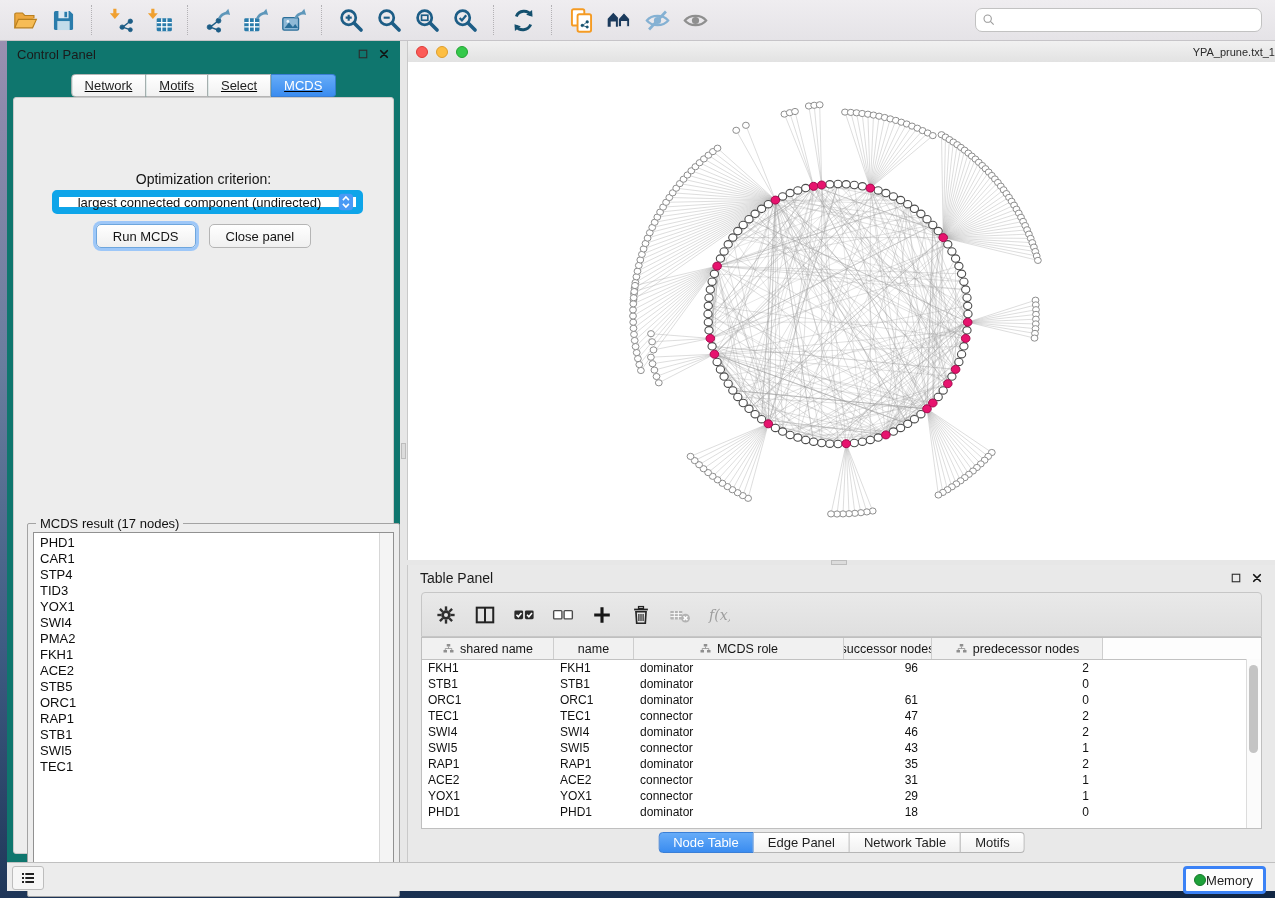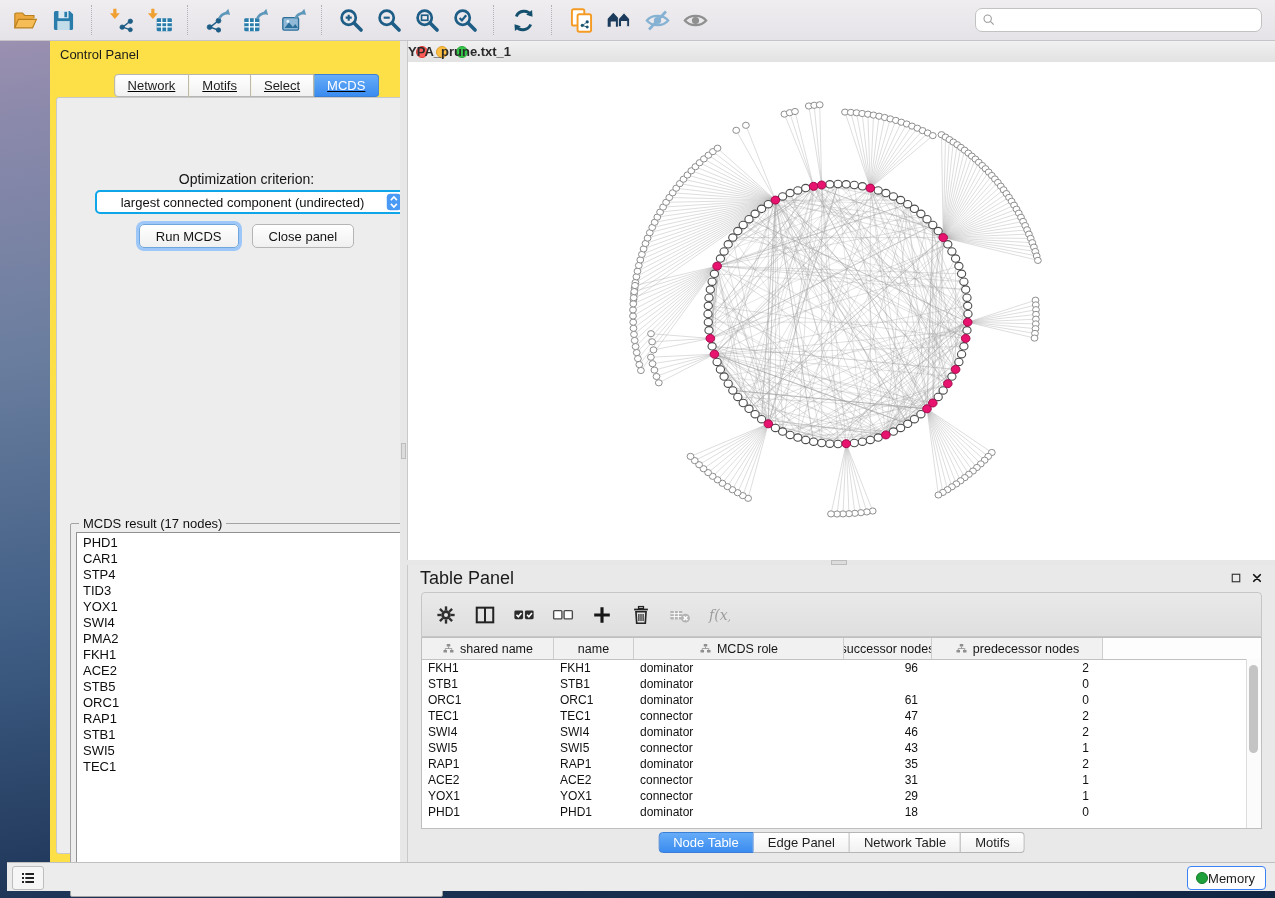--- a/index.html
+++ b/index.html
@@ -13,35 +13,35 @@
     background:linear-gradient(#efedf0,#e5e3e7);border-bottom:1px solid #c6c4c8;
     display:flex;align-items:center;padding-left:6px;box-sizing:border-box;}
   .tb-btn{width:32px;height:32px;margin:0 3px;display:flex;align-items:center;justify-content:center;}
   .tb-btn svg{width:27px;height:27px;}
   .tb-sep{width:1px;height:30px;margin:0 9px;border-left:1px dotted #b3b1b5;}
   .search-wrap{margin-left:auto;margin-right:13px;position:relative;}
   .search-wrap input{width:287px;height:24px;border:1px solid #c2c2c2;border-radius:7px;background:#fff;
     box-sizing:border-box;padding:0 8px 0 26px;font-size:13px;outline:none;font-family:"Liberation Sans",sans-serif;}
   .search-wrap svg{position:absolute;left:6px;top:4px;width:16px;height:16px;}
   
-  .control-panel{position:absolute;left:7px;top:41px;width:393px;height:821px;background:#fde047;box-sizing:border-box;margin-left:43px;}
+  .control-panel{position:absolute;left:7px;top:41px;width:393px;height:821px;background:#0f766e;box-sizing:border-box;}
   .cp-header{height:26px;display:flex;align-items:center;padding:0 10px;font-size:13px;color:#1b1b1b;}
   .panel-winbtns{margin-left:auto;display:flex;gap:9px;align-items:center;}
   .panel-winbtns svg{width:12px;height:12px;}
   .cp-body{position:absolute;left:6px;right:6px;top:56px;bottom:8px;background:#ededed;
     border:1px solid #c9c9c9;border-radius:3px;}
   .seg{position:absolute;display:inline-flex;z-index:5;}
   .cp-tabs{left:50%;transform:translateX(-50%);top:33px;text-decoration:underline;}
   .seg-item{padding:3px 13px;font-size:13px;line-height:15px;background:linear-gradient(#ffffff,#f1f1f1);
     border:1px solid #b5b5b5;border-left:none;color:#1e1e1e;white-space:nowrap;}
   .seg-item:first-child{border-left:1px solid #b5b5b5;border-radius:4px 0 0 4px;}
   .seg-item:last-child{border-radius:0 4px 4px 0;}
   .seg-item.active{background:linear-gradient(#66acf8,#3a8cf0);color:#fff;border-color:#3a7fd6;}
   .opt-label{position:absolute;left:0;right:0;top:73px;text-align:center;font-size:14px;color:#141414;}
-  .criterion{position:absolute;left:38px;top:92px;width:311px;height:24px;background:#fff;border:2px solid #0ea5e9;
+  .criterion{position:absolute;left:38px;top:92px;width:311px;height:24px;background:#fff;border:7px solid #0ea5e9;
     border-radius:5px;box-sizing:border-box;display:flex;align-items:center;font-size:13px;color:#111;}
   .criterion .val{flex:1;text-align:center;padding-left:4px;}
   .criterion svg{width:19px;height:22px;margin-right:1px;}
   .cp-buttons{position:absolute;left:0;right:0;top:126px;display:flex;justify-content:center;gap:13px;}
   .aqua-btn{height:24px;padding:0 16px;font-size:13px;color:#141414;background:linear-gradient(#ffffff,#f0f0f0);
     border:1px solid #b5b5b5;border-radius:5px;font-family:"Liberation Sans",sans-serif;}
   .aqua-btn.focused{box-shadow:0 0 0 3px #9dc7f8;border-color:#6ea6dd;}
   .mcds-box{position:absolute;left:13px;top:425px;width:371px;height:372px;border:1px solid #a3a3a3;
     border-radius:2px;background:#ededed;}
   .mcds-legend{position:absolute;left:8px;top:-8px;background:#ededed;padding:0 4px;font-size:13px;color:#111;}
@@ -57,26 +57,26 @@
   
   .net-window{position:absolute;left:407px;top:41px;width:868px;height:519px;background:#fff;
     border-left:1px solid #c9c9c9;box-sizing:border-box;}
   .net-titlebar{height:21px;background:linear-gradient(#f1f1f1,#e2e2e2);border-bottom:1px solid #bfbfbf;
     display:flex;align-items:center;position:relative;}
   .lights{display:flex;gap:8px;margin-left:8px;}
   .light{width:12px;height:12px;border-radius:50%;box-sizing:border-box;}
   .light.red{background:#fc5b57;border:1px solid #dd3c36;}
   .light.yellow{background:#fdbe41;border:1px solid #dd9e2e;}
   .light.green{background:#35c94b;border:1px solid #24a334;}
-  .net-title{position:absolute;left:0;right:0;text-align:left;font-size:13px;color:#2a2a2a;font-weight:bold;}
+  .net-title{position:absolute;left:0;right:0;text-align:right;font-size:11px;color:#2a2a2a;}
   .net-canvas{position:absolute;left:0;top:21px;right:0;bottom:0;background:#fff;overflow:hidden;}
   
   .table-panel{position:absolute;left:407px;top:565px;width:868px;height:297px;background:#e9e9e9;
     border-left:1px solid #c9c9c9;box-sizing:border-box;}
-  .tp-header{height:26px;display:flex;align-items:center;padding:0 12px;font-size:18px;color:#1b1b1b;}
+  .tp-header{height:26px;display:flex;align-items:center;padding:0 12px;font-size:14px;color:#1b1b1b;}
   .tp-toolbar{position:absolute;left:13px;right:13px;top:27px;height:45px;background:linear-gradient(#e9e9e9,#dfdfdf);
     border:1px solid #c6c6c6;border-radius:4px 4px 0 0;display:flex;align-items:center;padding-left:12px;box-sizing:border-box;}
   .tp-toolbar .tico{width:24px;height:24px;margin-right:15px;display:flex;align-items:center;justify-content:center;}
   .tp-toolbar .tico svg{width:22px;height:22px;}
   .tbl{position:absolute;left:13px;right:13px;top:72px;height:192px;background:#fff;border:1px solid #bfbfbf;
     box-sizing:border-box;overflow:hidden;}
   .tbl-head{display:flex;height:21px;border-bottom:1px solid #c2c2c2;background:#f1f1f1;font-size:12.5px;color:#161616;}
   .tbl-head .hc{display:flex;align-items:center;justify-content:center;gap:5px;border-right:1px solid #cecece;
     box-sizing:border-box;overflow:hidden;white-space:nowrap;}
   .tbl-head .hc svg.tree{width:13px;height:12px;}
@@ -89,21 +89,21 @@
   .trow .c.right{padding-right:14px;text-align:right;}
   .tbl-vscroll{position:absolute;right:0;top:21px;bottom:0;width:14px;background:#fbfbfb;border-left:1px solid #dcdcdc;}
   .tbl-vscroll .thumb{position:absolute;left:2px;top:6px;width:9px;height:88px;background:#c4c4c4;border-radius:5px;}
   .tp-tabs{left:50%;transform:translateX(-50%);top:267px;}
   .tp-tabs .seg-item{padding:2px 14px;font-size:13px;}
   
   .statusbar{position:absolute;left:7px;right:0;top:862px;height:28px;background:#ececec;border-top:1px solid #c0c0c0;}
   .sb-listbtn{position:absolute;left:5px;top:3px;width:30px;height:22px;background:#f6f6f6;border:1px solid #bdbdbd;
     border-radius:3px;display:flex;align-items:center;justify-content:center;}
   .sb-listbtn svg{width:16px;height:16px;}
-  .memory-btn{position:absolute;right:9px;top:3px;height:22px;padding:0 10px 0 8px;background:#fdfdfd;border:1px solid #3b82f6;
+  .memory-btn{position:absolute;right:9px;top:3px;height:22px;padding:0 10px 0 8px;background:#fdfdfd;border:3px solid #3b82f6;
     border-radius:4px;display:flex;align-items:center;font-size:13px;color:#1d1d1d;}
   .mem-dot{width:12px;height:12px;border-radius:50%;background:#1ea13a;border:1px solid #157a2a;box-sizing:border-box;}
 </style>
 </head>
 <body>
 
 <div class="toolbar">
   <div style="display:flex;align-items:center;">
       <div class="tb-btn">
         <svg viewBox="0 0 24 24">

